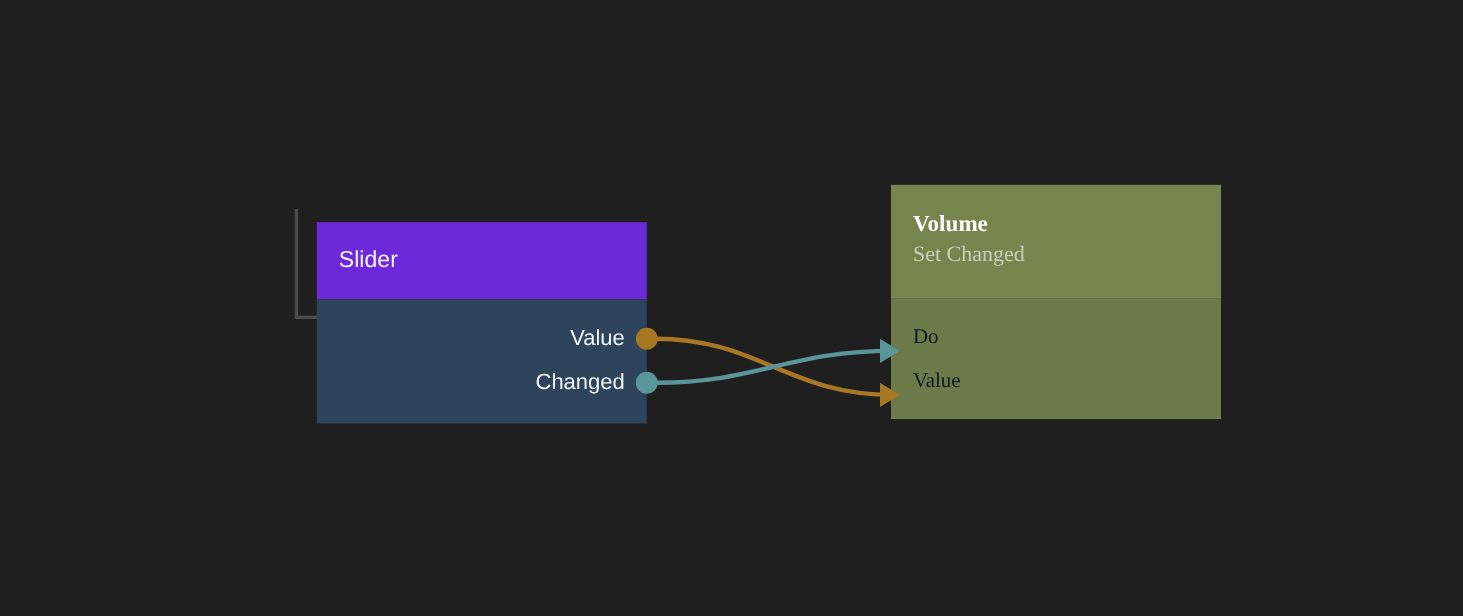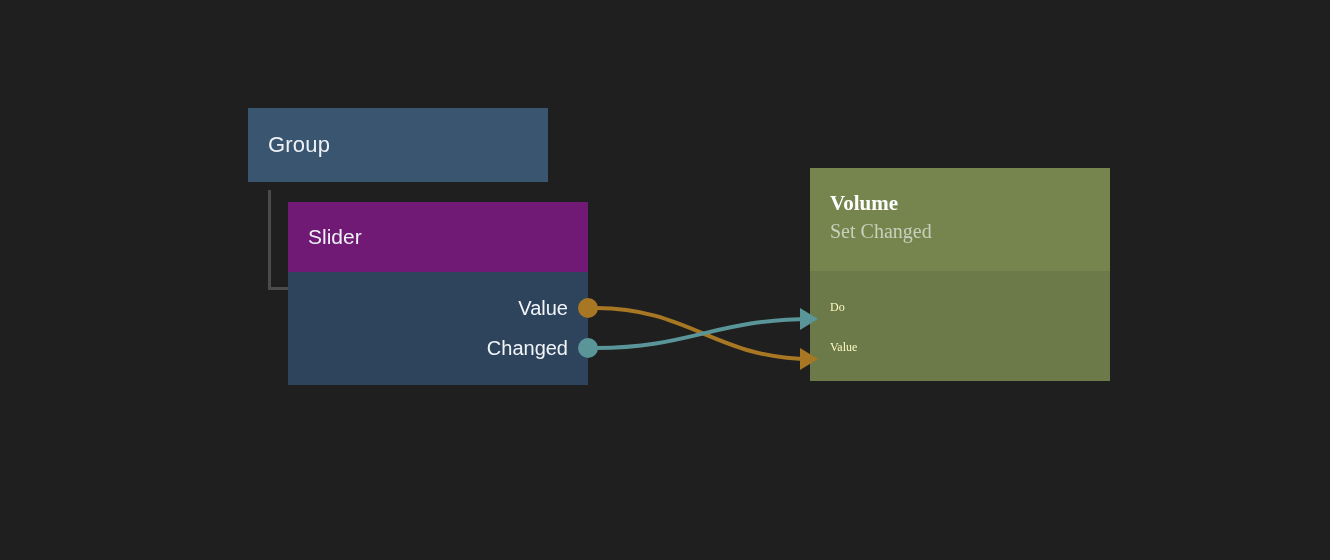--- a/index.html
+++ b/index.html
@@ -79,21 +79,21 @@
 
   
   .slider-node {
     left: 288px;
     top: 202px;
     width: 300px;
     height: 183px;
   }
   .slider-node .node-header {
     height: 70px;
-    background: #701a75;
+    background: #6d28d9;
     position: relative;
   }
   .slider-node .node-body {
     height: 113px;
     background: #2e445c;
     position: relative;
   }
   .slider-title {
     position: absolute;
     left: 20px;
@@ -152,43 +152,40 @@
     white-space: nowrap;
   }
   .port-row-in {
     position: absolute;
     left: 20px;
     height: 24px;
     display: flex;
     align-items: center;
   }
   .port-row-in .port-label {
-    color: #fef9c3;
-    font-size: 12px;
+    color: #0f172a;
+    font-size: 19px;
     white-space: nowrap;
   }
 
   
   #wires {
     position: absolute;
     left: 0;
     top: 0;
     width: 1330px;
     height: 560px;
     pointer-events: none;
   }
 </style>
 </head>
 <body style="background: rgb(30, 31, 30);">
 
 <div id="canvas">
 
-  <div class="node group-node">
-    <div class="group-title">Group</div>
-  </div>
 
   <div class="group-bracket">
     <div class="vline"></div>
     <div class="hline"></div>
   </div>
 
   <div class="node slider-node">
     <div class="node-header">
       <div class="slider-title">Slider</div>
     </div>

